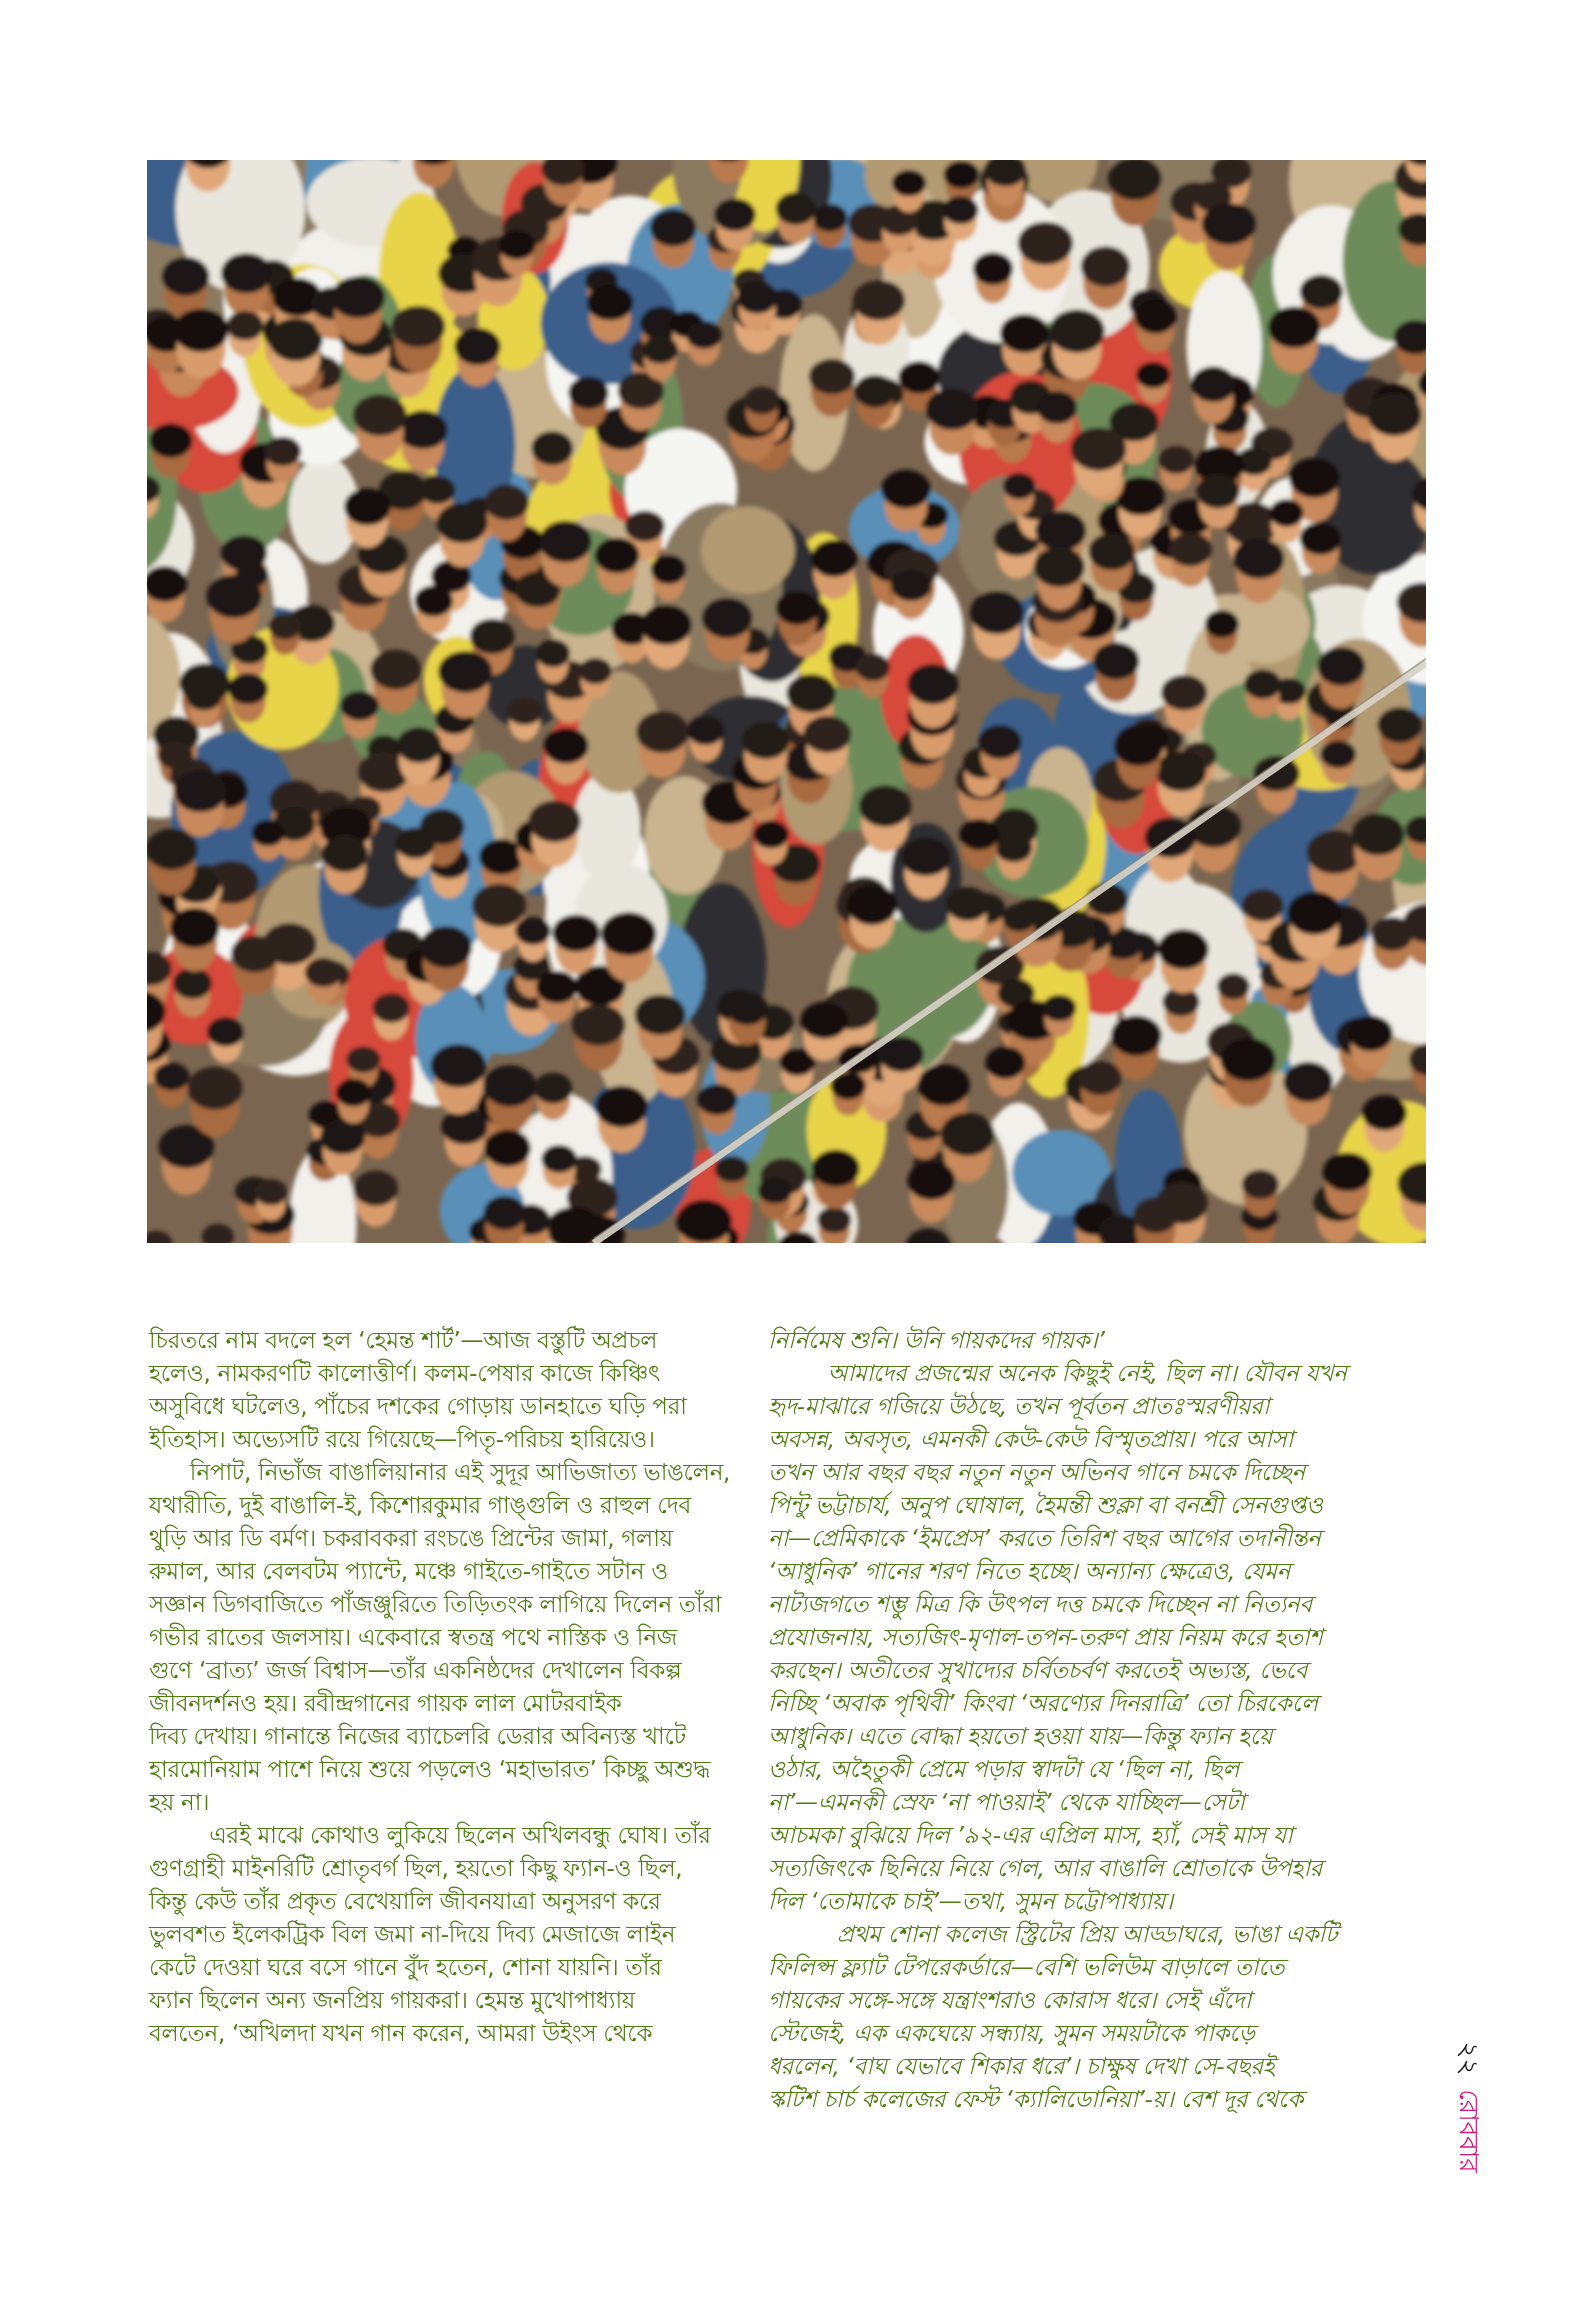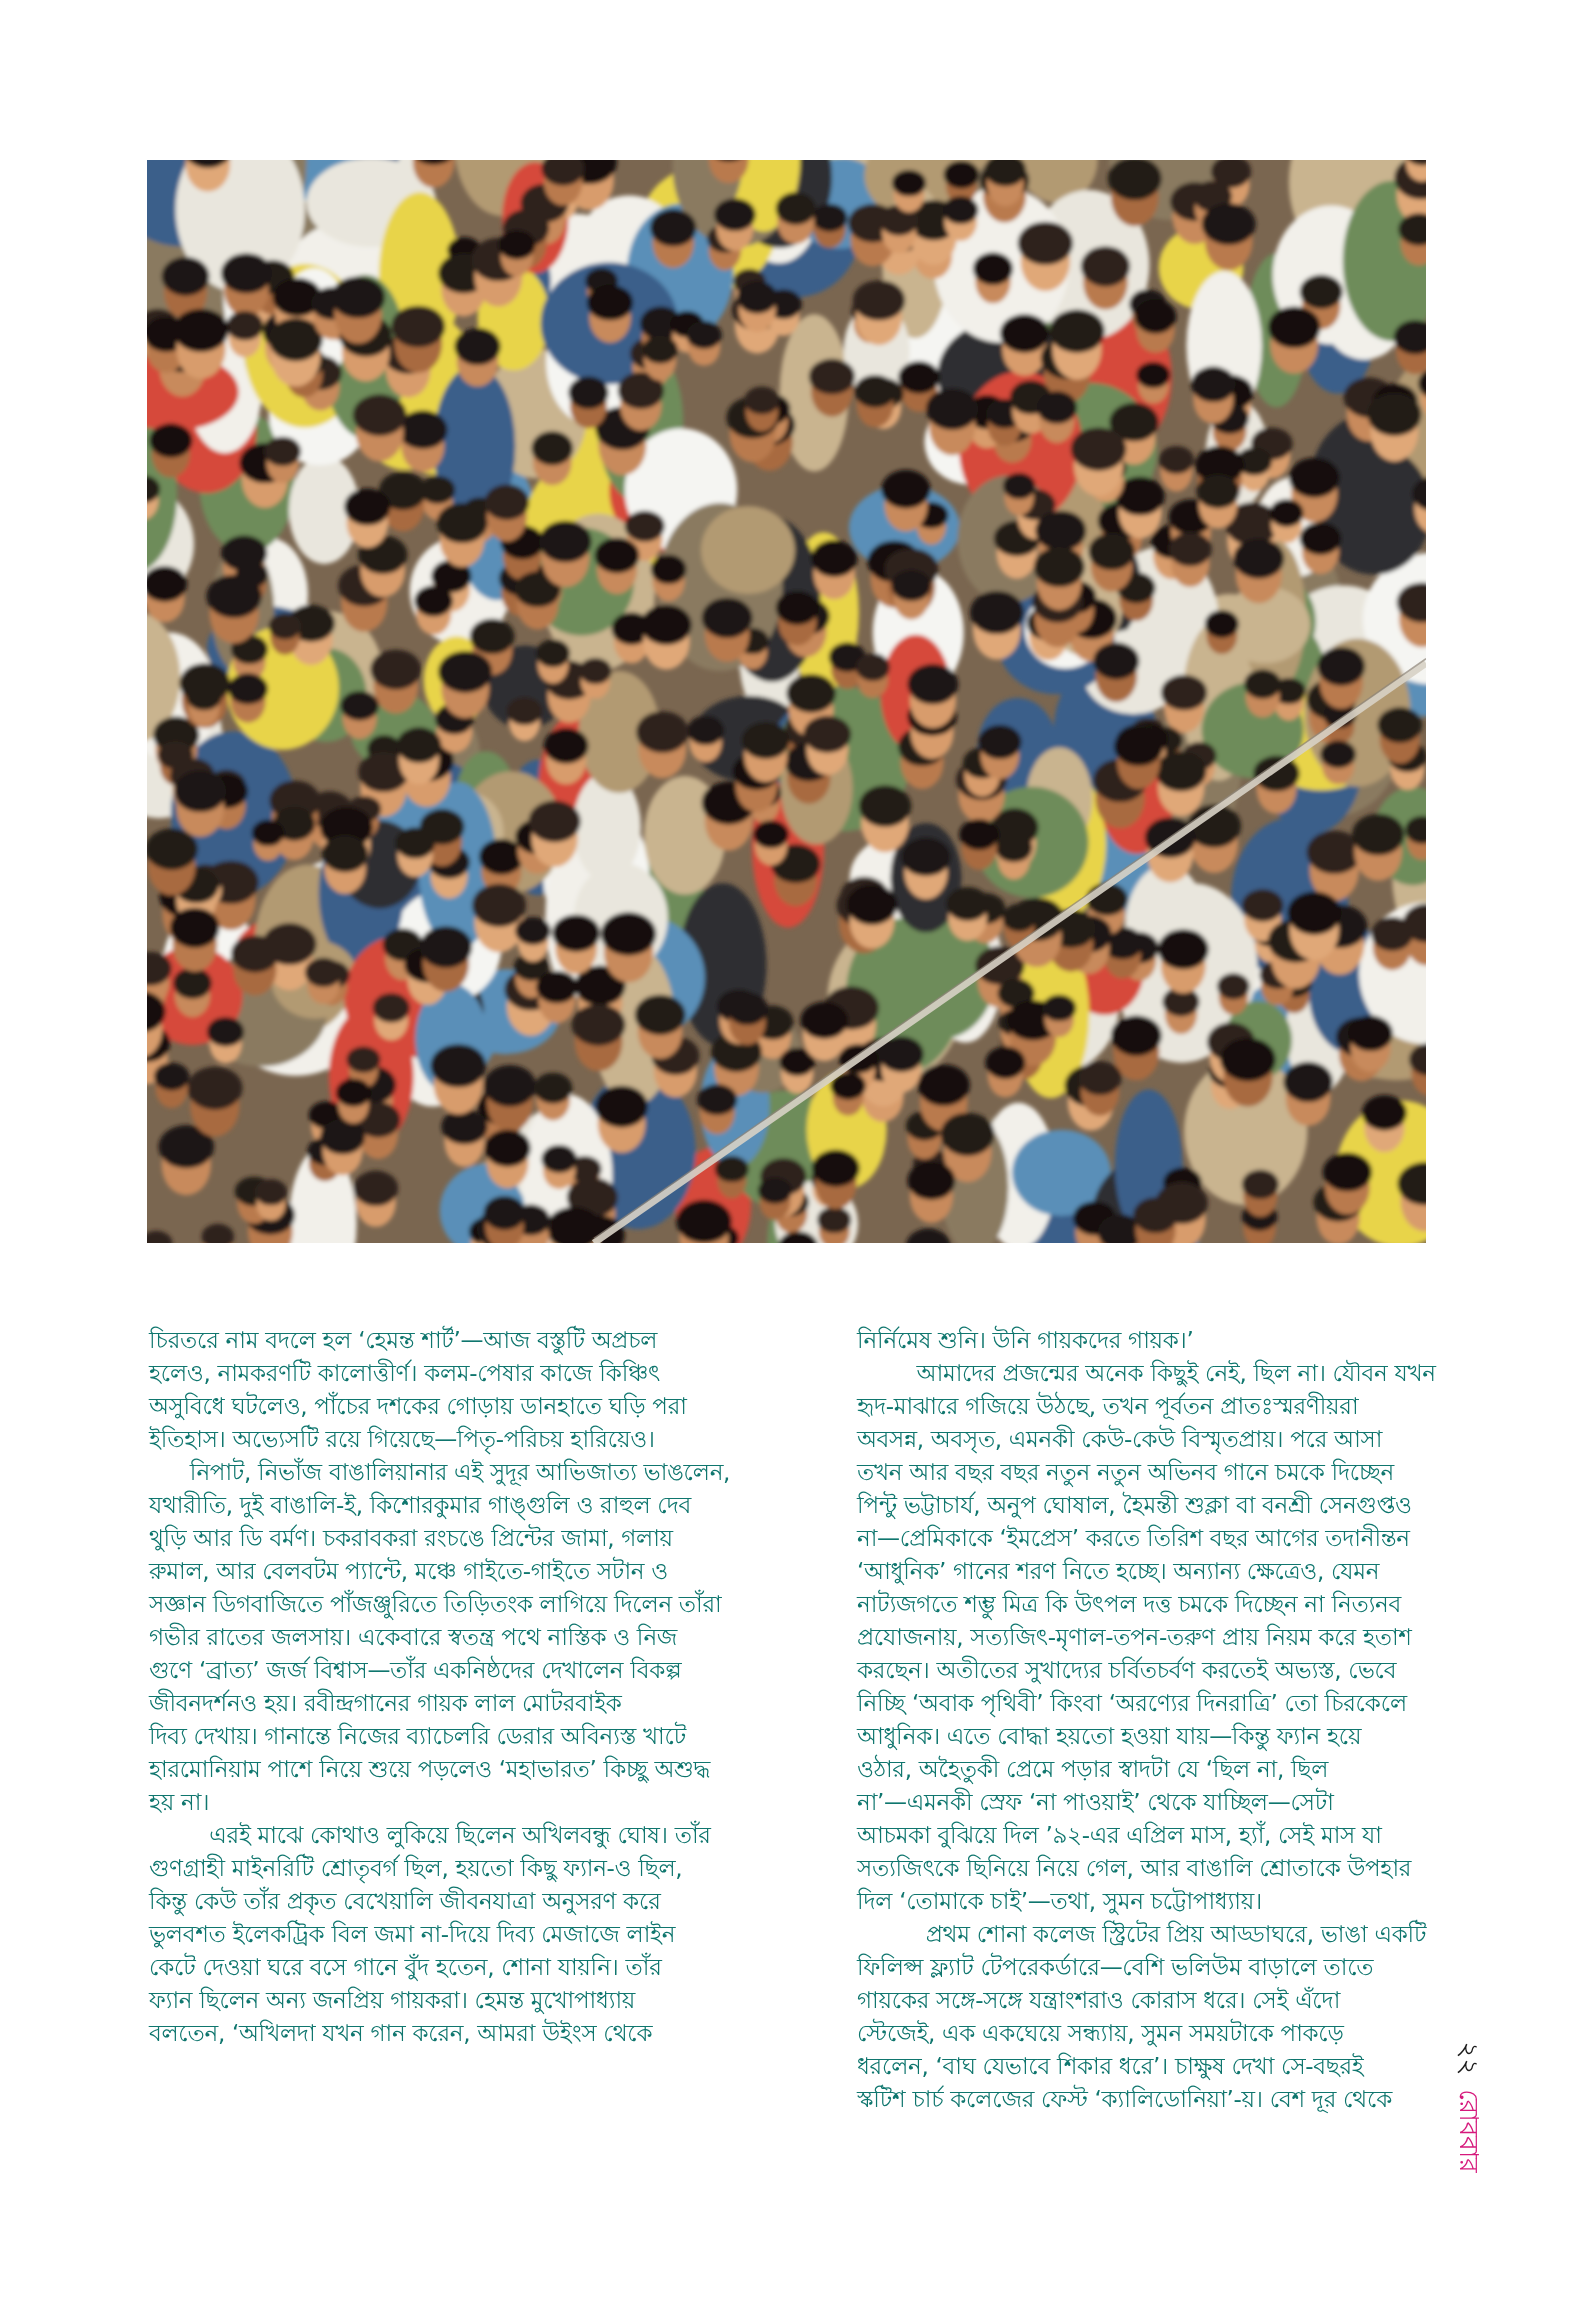--- a/index.html
+++ b/index.html
@@ -5,25 +5,25 @@
     html, body { margin: 0; padding: 0; background: #ffffff; }
     body { width: 1574px; height: 2319px; position: relative; overflow: hidden; }
     .photo {
       position: absolute; left: 147px; top: 160px; width: 1279px; height: 1083px;
       overflow: hidden; background: #6b5a48;
     }
     .photo svg { display: block; width: 100%; height: 100%; }
     .column {
       position: absolute; top: 1324px;
       font-family: "DejaVu Sans", sans-serif;
-      font-size: 23px; line-height: 33px; color: #0f766e;
+      font-size: 23px; line-height: 33px; color: #4d7c0f;
       letter-spacing: -0.3px;
     }
     .col-left { left: 149px; width: 593px; }
-    .col-right { left: 857px; width: 609px; }
+    .col-right { left: 768px; width: 609px; font-style: italic; }
     .line { white-space: nowrap; display: block; height: 33px; overflow: visible; }
     .indent { padding-left: 29px; text-align: center; }
     .folio {
       position: absolute; left: 1447px; top: 2034px; width: 39px; height: 146px;
     }
     .folio-inner {
       position: absolute; left: 50%; top: 50%;
       transform: translate(-50%, -50%) rotate(90deg);
       white-space: nowrap; font-family: "DejaVu Sans", sans-serif; font-size: 26px;
     }

